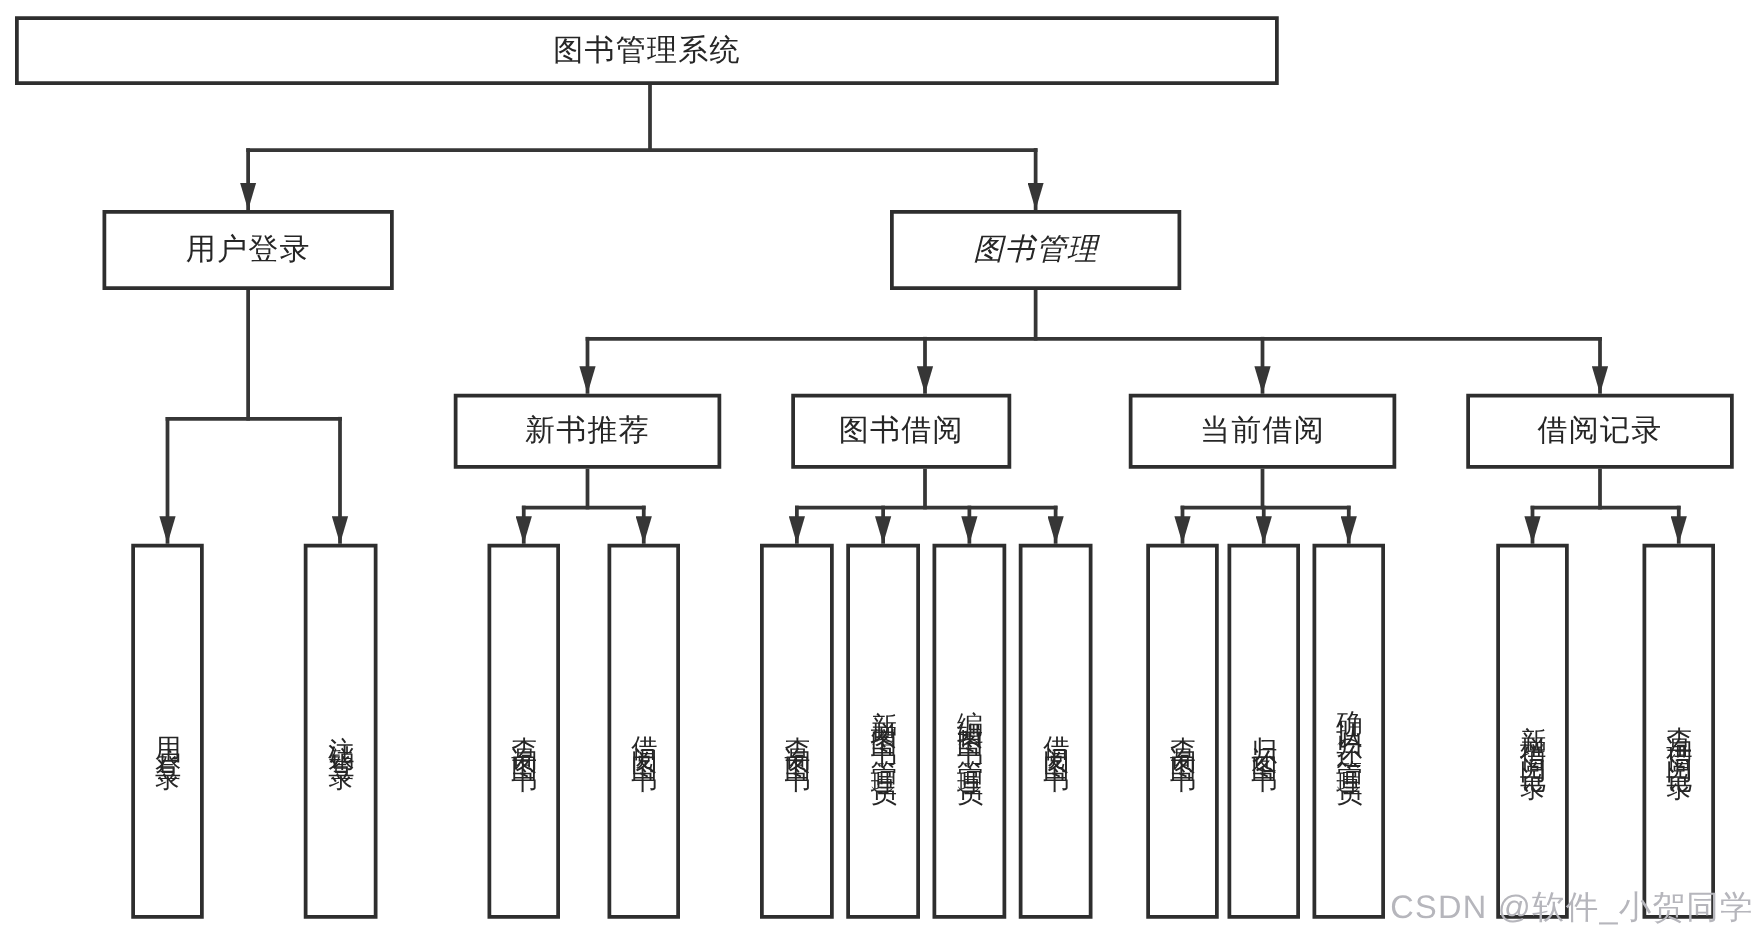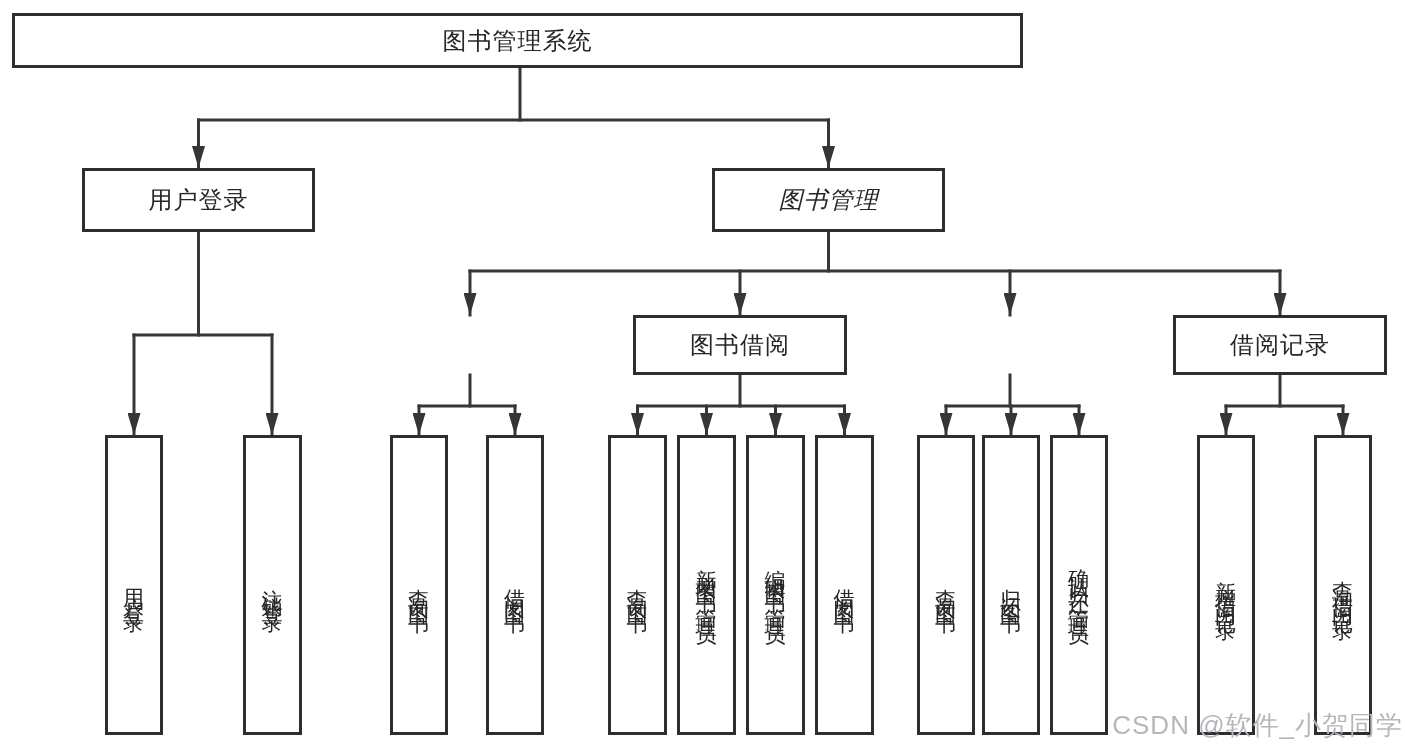--- a/index.html
+++ b/index.html
@@ -81,21 +81,23 @@
     <path class="ln" d="M1226 406 H1343"></path>
     <path class="ln" d="M1226 406 V435" marker-end="url(#arr)"></path>
     <path class="ln" d="M1343 406 V435" marker-end="url(#arr)"></path>
   </svg>
 
   <div class="node h" style="left:12px;top:13px;width:1011px;height:55px;">图书管理系统</div>
 
   <div class="node h" style="left:82px;top:168px;width:233px;height:64px;">用户登录</div>
   <div class="node h" style="left:712px;top:168px;width:233px;height:64px;font-style:italic;">图书管理</div>
 
-  <div class="node h" style="left:633px;top:315px;width:214px;height:60px;">图书借阅</div>
+  <div class="node h" style="left:363px;top:315px;width:214px;height:60px;">新书推荐</div>
+  <div class="node h" style="left:633px;top:315px;width:176px;height:60px;">图书借阅</div>
+  <div class="node h" style="left:903px;top:315px;width:214px;height:60px;">当前借阅</div>
   <div class="node h" style="left:1173px;top:315px;width:214px;height:60px;">借阅记录</div>
 
   <div class="node v" style="left:105px;top:435px;width:58px;height:300px;">用户登录</div>
   <div class="node v" style="left:243px;top:435px;width:59px;height:300px;">注销登录</div>
 
   <div class="node v" style="left:390px;top:435px;width:58px;height:300px;">查询图书</div>
   <div class="node v" style="left:486px;top:435px;width:58px;height:300px;">借阅图书</div>
 
   <div class="node v" style="left:608px;top:435px;width:59px;height:300px;">查询图书</div>
   <div class="node v" style="left:677px;top:435px;width:59px;height:300px;">新增图书（管理员）</div>

